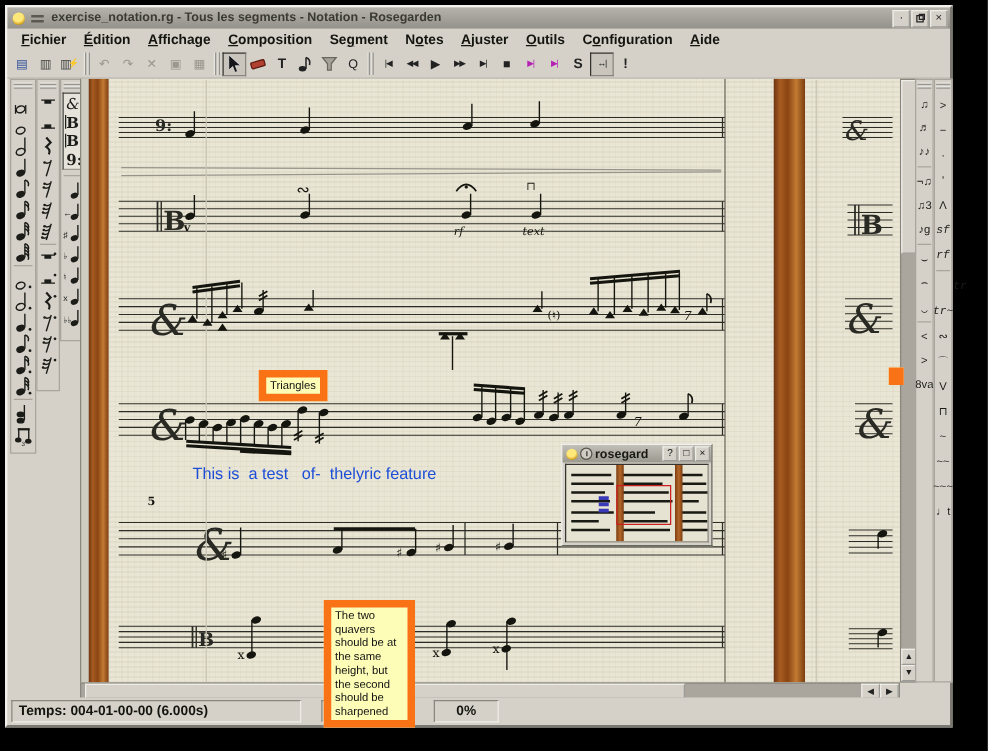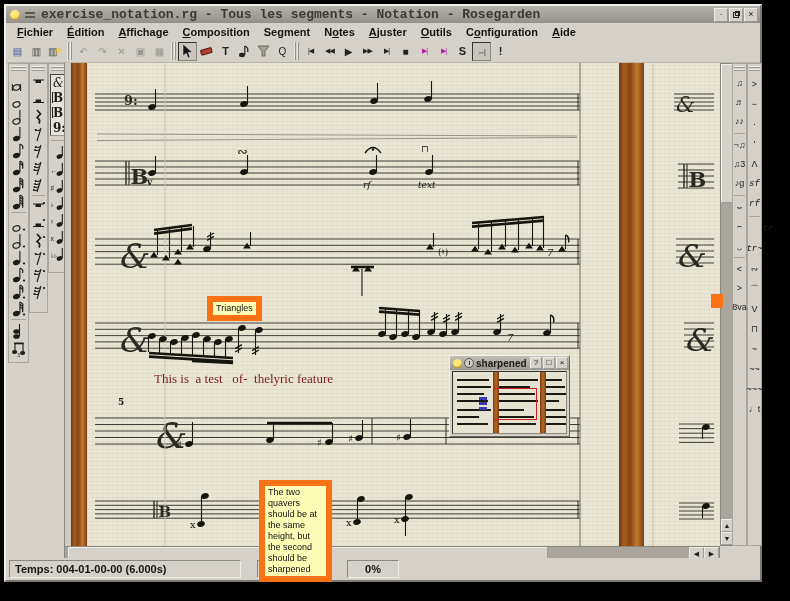--- a/index.html
+++ b/index.html
@@ -11,22 +11,22 @@
           border-right:2px solid #7a7870;border-bottom:2px solid #7a7870;}
   
   .titlebar{position:absolute;left:0;top:0;right:0;height:17px;
             background:linear-gradient(to bottom,#b5b2ab,#94918a);
             display:flex;align-items:center;padding:0 2px;}
   .title-ico{width:12px;height:12px;margin:0 2px;position:relative;flex:0 0 auto;}
   .bulb{background:radial-gradient(circle at 45% 35%,#ffe87a 0 45%,#d8a520 70%,#7a5a10 100%);
         border-radius:50%;width:10px;height:10px;}
   .pin{width:12px;height:10px;}
   .pin i{display:block;background:#5a584f;height:2px;margin:2px 1px 0 1px;}
-  .title-text{font-size:13px;font-weight:bold;color:#3a3a34;margin-left:3px;flex:1;
-              white-space:nowrap;overflow:hidden;font-family:Liberation Mono, monospace;}
+  .title-text{font-size:10px;font-weight:bold;color:#3a3a34;margin-left:3px;flex:1;
+              white-space:nowrap;overflow:hidden;}
   .winbtn{width:14px;height:14px;background:#d5d1c9;border:1px outset #efede8;margin-left:1px;
           font-size:9px;line-height:11px;text-align:center;color:#222;flex:0 0 auto;position:relative;}
   .winbtn .sq{position:absolute;left:3px;top:3px;width:6px;height:6px;border:1px solid #222;}
   .winbtn .sq2{position:absolute;left:5px;top:2px;width:5px;height:5px;border:1px solid #222;background:#d5d1c9;}
   
   .menubar{position:absolute;left:0;top:17px;right:0;height:17px;background:#d5d1c9;
            display:flex;align-items:center;font-size:11px;font-weight:bold;color:#14140f;padding-left:4px;}
   .menu-item{padding:1px 7px;white-space:nowrap;}
   .menu-item u{text-decoration:underline;}
   
@@ -52,21 +52,21 @@
            display:flex;flex-direction:column;align-items:center;}
   
   .canvas{position:absolute;left:58px;top:57px;width:656px;height:483px;background:#cfccc2;
           border-left:1px solid #8a877f;overflow:hidden;}
   .wood{position:absolute;top:0;bottom:0;
         background:linear-gradient(90deg,#6e3510 0%,#a85c22 20%,#8a4512 45%,#c27a33 72%,#7c3d10 100%);}
   .page{position:absolute;top:0;bottom:0;background-color:#eae6d5;
         background-image:repeating-linear-gradient(0deg,rgba(140,130,100,0.08) 0 1px,transparent 1px 4px),
                          repeating-linear-gradient(90deg,rgba(140,130,100,0.05) 0 1px,transparent 1px 5px);}
   .score-svg{position:absolute;left:0;top:0;pointer-events:none;}
-  .lyric{position:absolute;font-family:Liberation Serif, serif;font-size:13px;color:#7f1d1d;
+  .lyric{position:absolute;font-family:Liberation Sans, sans-serif;font-size:13px;color:#1d4ed8;
          white-space:pre;z-index:4;}
   .barnum{position:absolute;font-family:"DejaVu Serif",serif;font-size:9px;font-weight:bold;color:#15150f;z-index:4;}
   .tooltip{position:absolute;background:#fdfdb8;border:6px solid #f97316;color:#111;
            font-size:9px;line-height:11px;padding:1px 3px;z-index:6;}
   .tooltip.frag{width:8px;height:14px;padding:0;}
   
   .vscroll{position:absolute;left:714px;top:57px;width:14px;height:483px;background:#aaa69e;border:1px solid #8a877f;}
   .vthumb{position:absolute;left:0;top:0;width:12px;height:139px;background:#d5d1c9;border:1px outset #efede8;}
   .sbtn{position:absolute;width:12px;height:13px;background:#d5d1c9;border:1px outset #efede8;
         font-size:7px;text-align:center;line-height:12px;color:#222;}
@@ -907,21 +907,21 @@
           <span class="pal-glyph">♩t</span>
         </div>
       </div>
 
     <div class="panner">
       <div class="panner-title">
         <span class="title-ico bulb" style="width:9px;height:9px;"></span>
         <span class="pclock">
             <i></i>
           </span>
-        <span class="txt">sharpened</span>
+        <span class="txt">rosegard</span>
         <span class="pwbtn">?</span>
         <span class="pwbtn">□</span>
         <span class="pwbtn">×</span>
       </div>
       <div class="panner-body" id="panner-body">
           <div class="mini-page" style="left: 4px; width: 34px;">
             <div class="mini-line" style="top: 5px; left: 0px; width: 32.3px;"></div>
             <div class="mini-line" style="top: 12px; left: 0px; width: 34px;"></div>
             <div class="mini-line" style="top: 19px; left: 0px; width: 27.2px;"></div>
             <div class="mini-line" style="top: 26px; left: 0px; width: 31.28px;"></div>

